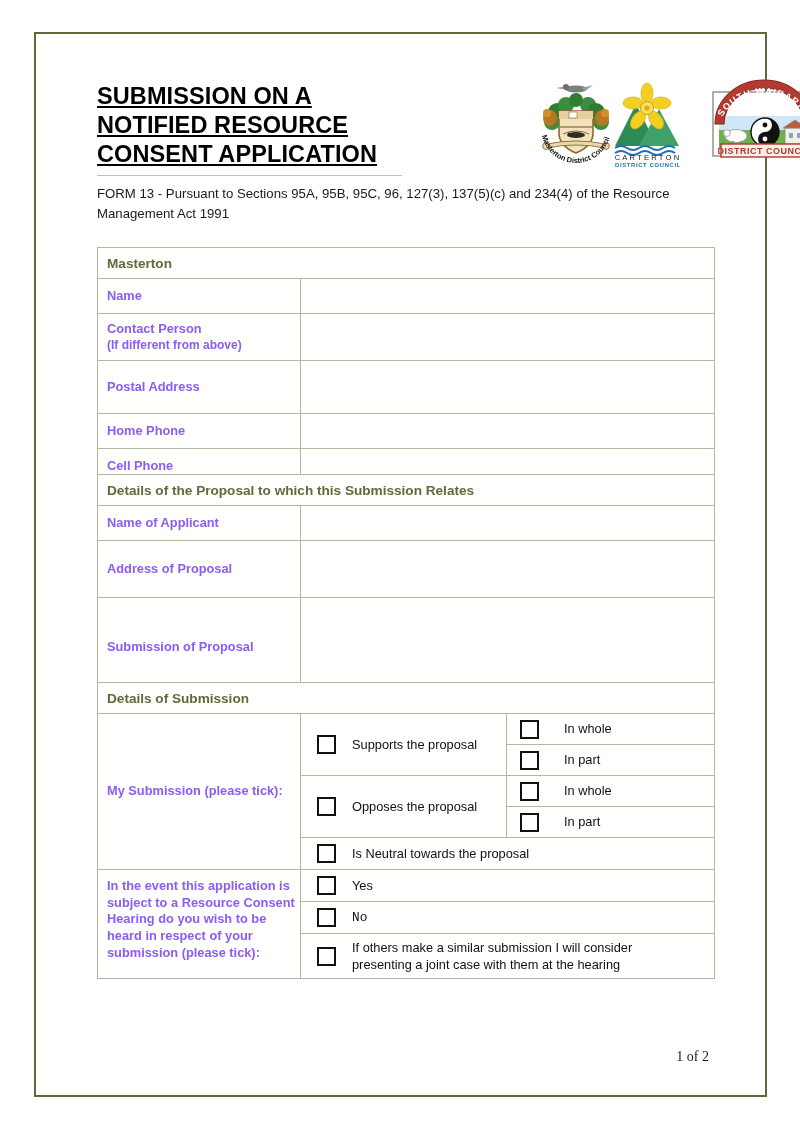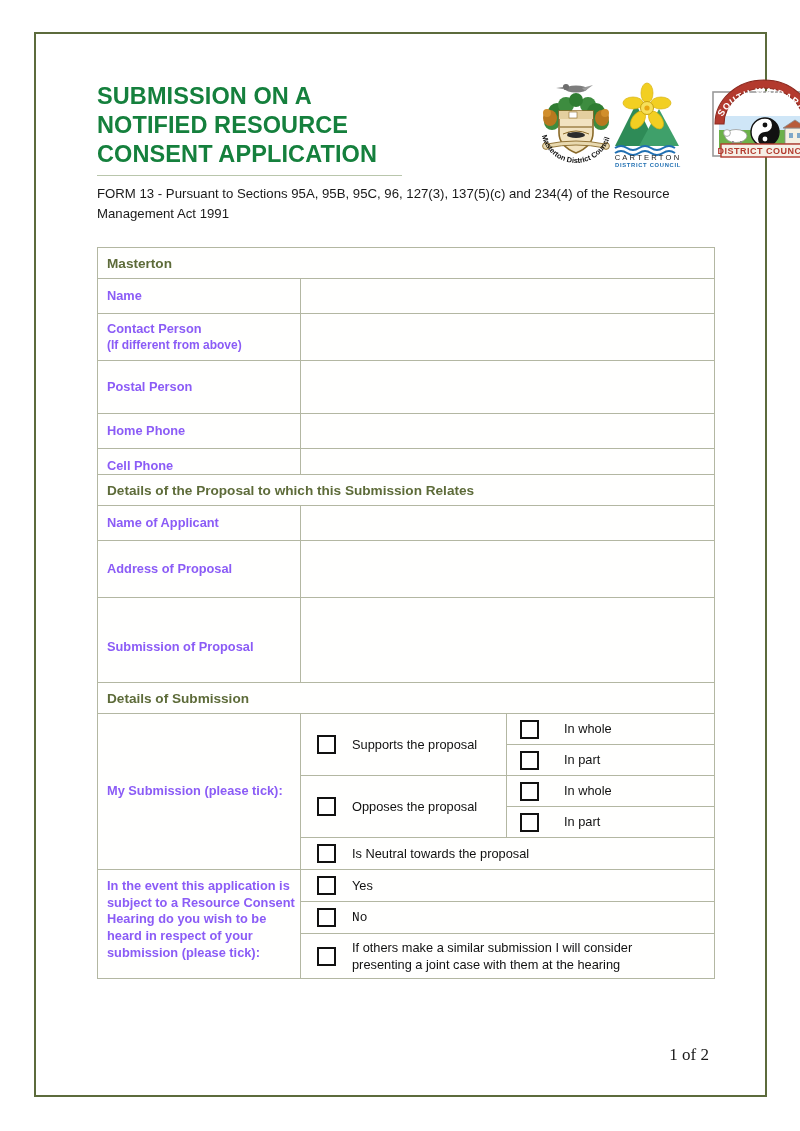--- a/index.html
+++ b/index.html
@@ -39,25 +39,26 @@
     left: 61px;
     top: 48px;
     width: 620px;
   }
   .title-block {
     width: 310px;
   }
   .doc-title {
     font-size: 23.5px;
     font-weight: bold;
-    color: #15803d;
+    color: #000000;
     line-height: 1.24;
     letter-spacing: 0.1px;
     margin: 0;
     text-transform: uppercase;
+    text-decoration: underline;
   }
   .title-rule {
     margin-top: 6px;
     width: 305px;
     border-top: 1.5px solid #b9c6ac;
   }
   .doc-subtitle {
     margin-top: 8px;
     width: 580px;
     font-size: 13.2px;
@@ -143,21 +144,21 @@
   }
   .cb-row.tight { padding-left: 13px; gap: 12px; }
   .cb-row.tight .cb-text { margin-left: 13px; }
 
   
   .footer {
     position: absolute;
     right: 56px;
     bottom: 30px;
     font-family: "Liberation Serif", serif;
-    font-size: 17px;
+    font-size: 14px;
     color: #1a1a1a;
   }
 </style>
 </head>
 <body>
 
 <div class="page">
   <div class="inner">
 
     <div class="header">
@@ -299,21 +300,21 @@
           <td class="fill"></td>
         </tr>
         <tr>
           <td class="lbl" style="height:34px;">
             <span>Contact Person</span>
             <span class="sub">(If different from above)</span>
           </td>
           <td class="fill"></td>
         </tr>
         <tr>
-          <td class="lbl" style="height:40px;">Postal Person</td>
+          <td class="lbl" style="height:40px;">Postal Address</td>
           <td class="fill"></td>
         </tr>
         <tr>
           <td class="lbl" style="height:22px;">Home Phone</td>
           <td class="fill"></td>
         </tr>
         <tr>
           <td class="lbl" style="height:22px;">Cell Phone</td>
           <td class="fill"></td>
         </tr>

